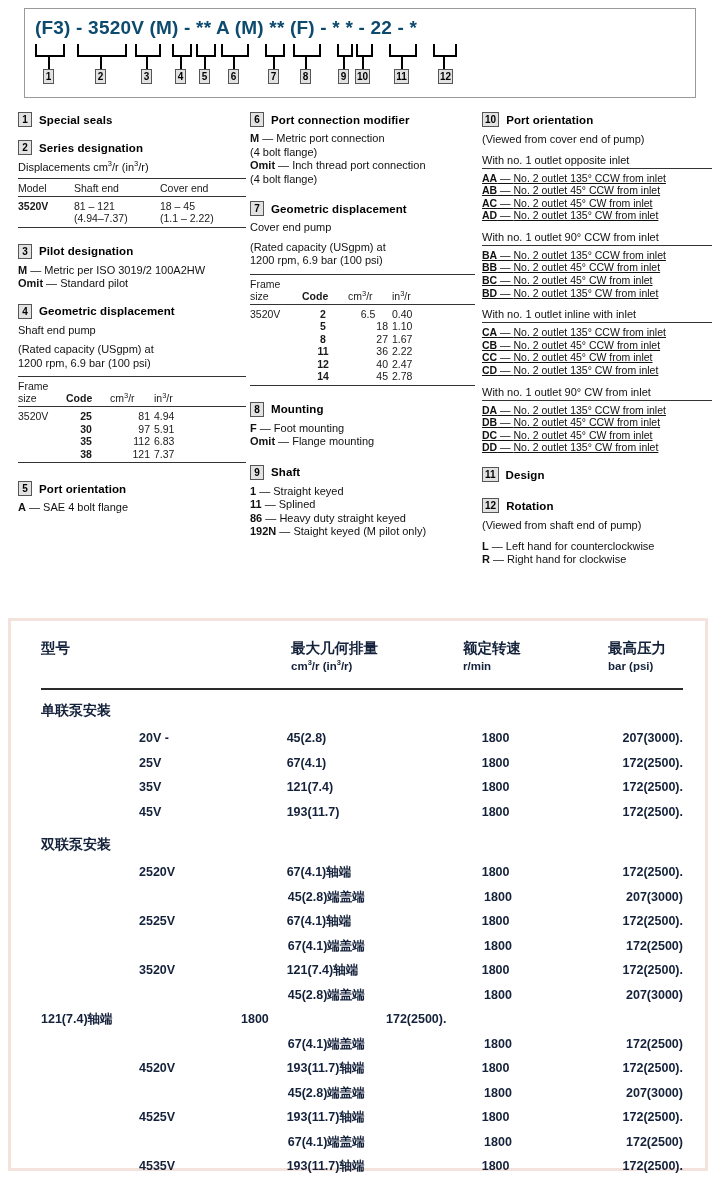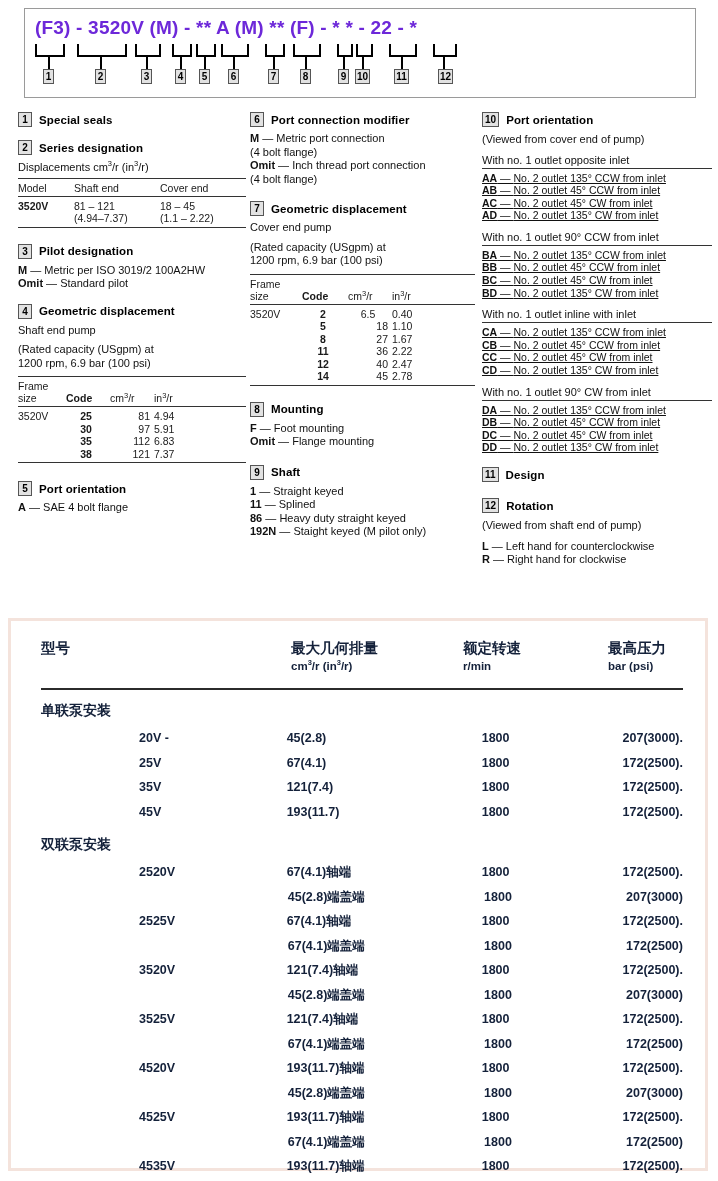--- a/index.html
+++ b/index.html
@@ -11,21 +11,21 @@
   .abs{position:absolute;}
 
   
   #code-diagram{
     left:24px;top:8px;width:670px;height:88px;
     border:1px solid #9a9a9a;background:#ffffff;
   }
   #code-string{
     position:absolute;left:10px;top:8px;
     font-size:19px;font-weight:bold;letter-spacing:.2px;
-    white-space:pre;color:#6d28d9;
+    white-space:pre;color:#0c4a6e;
   }
   .brk{position:absolute;height:11px;border:2px solid #000;border-top:none;}
   .stem{position:absolute;width:2px;background:#000;}
   .numbox{
     position:absolute;height:15px;border:1px solid #555;
     background:#e2e2e2;color:#000;font-size:10px;font-weight:bold;
     display:flex;align-items:center;justify-content:center;
     box-sizing:border-box;
   }
 
@@ -488,21 +488,20 @@
           <div class="bt-speed">1800</div>
           <div class="bt-press">172(2500).</div>
         </div>
         <div class="bt-row">
           <div class="bt-model"></div>
           <div class="bt-disp">45(2.8)端盖端</div>
           <div class="bt-speed">1800</div>
           <div class="bt-press">207(3000)</div>
         </div>
         <div class="bt-row">
-          <div class="bt-model">3525V</div>
           <div class="bt-disp">121(7.4)轴端</div>
           <div class="bt-speed">1800</div>
           <div class="bt-press">172(2500).</div>
         </div>
         <div class="bt-row">
           <div class="bt-model"></div>
           <div class="bt-disp">67(4.1)端盖端</div>
           <div class="bt-speed">1800</div>
           <div class="bt-press">172(2500)</div>
         </div>

